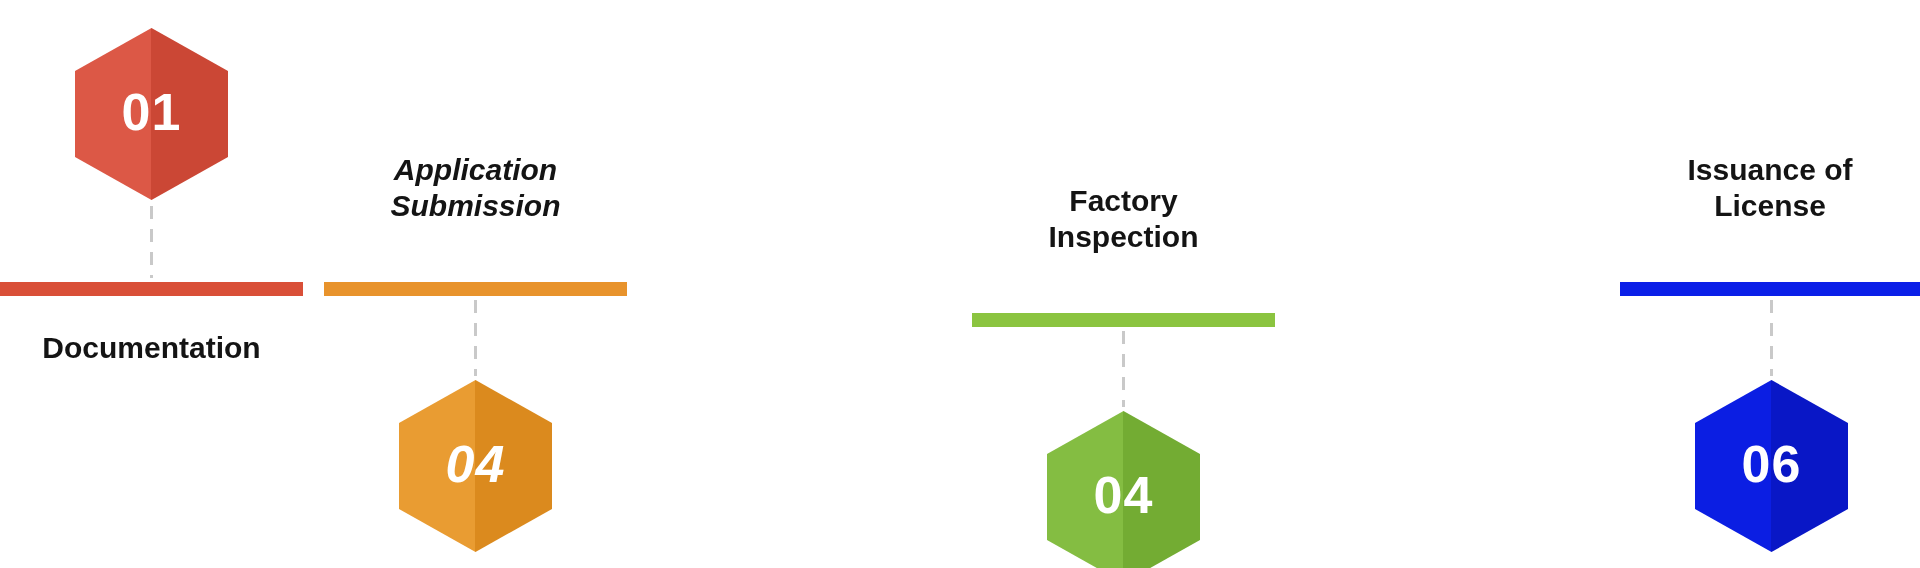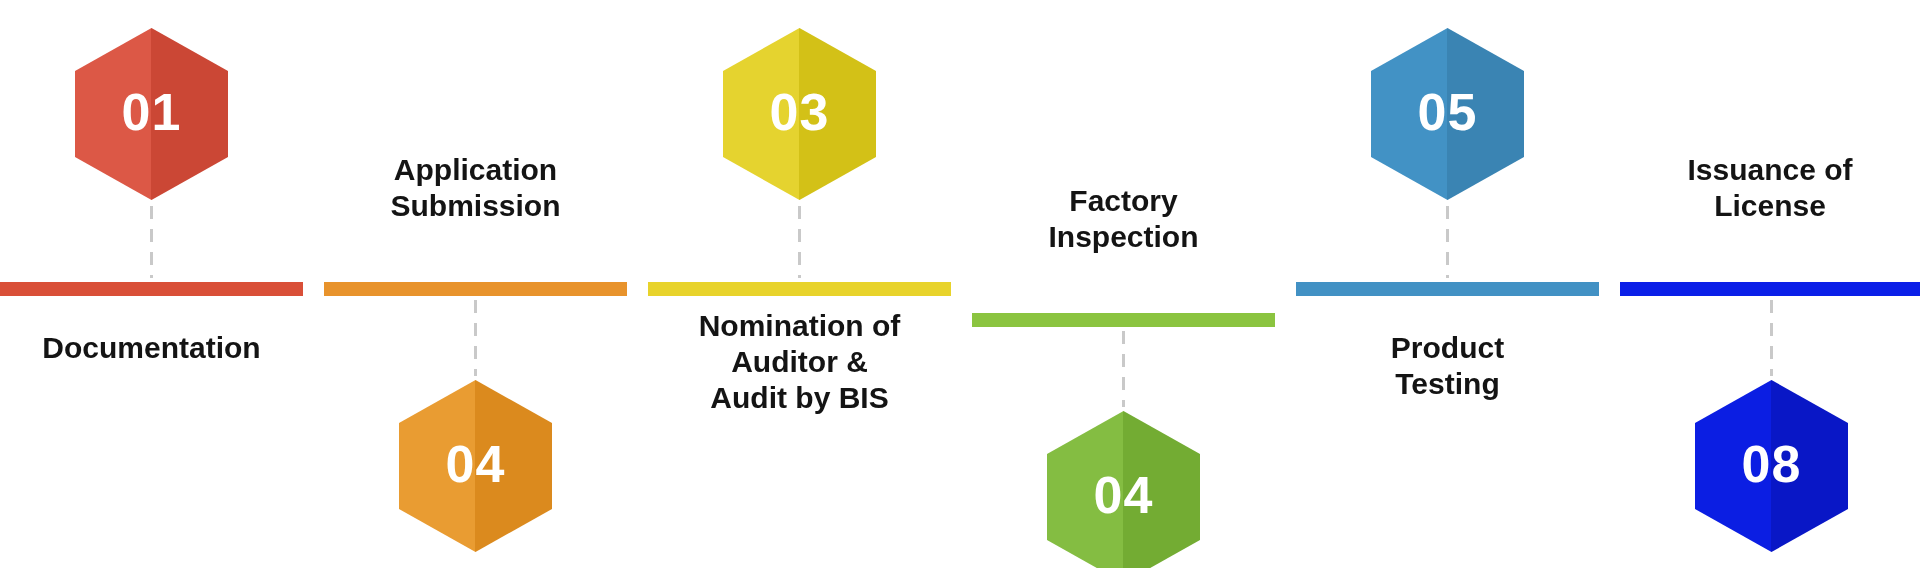--- a/index.html
+++ b/index.html
@@ -5,21 +5,21 @@
   html,body{margin:0;padding:0;background:#fff;}
   #diagram{
     position:relative;
     width:1920px;height:568px;
     overflow:hidden;
     background:var(--bg,#fff);
     font-family:"Liberation Sans", sans-serif;
   }
   .step{position:absolute;top:0;height:568px;width:303px;}
   .s0{left:0;}
-  .s1{left:324px;}
+  .s1{left:324px;font-style:italic;}
   .s2{left:648px;}
   .s3{left:972px;margin-top:31px;}
   .s4{left:1296px;}
   .s5{left:1620px;width:300px;text-decoration:underline;}
 
   .bar{
     position:absolute;left:0;right:0;top:282px;height:14px;
     background:var(--bar);
   }
   .hex{
@@ -67,49 +67,33 @@
 
   <div class="step s1 hex-bottom" style="--bar: #E8932C; --hl: #E99C32; --hd: #DB8A1E;">
     <div class="label">Application<br>Submission</div>
     <div class="bar"></div>
     <div class="connector"></div>
     <div class="hex">
       <span class="num">04</span>
     </div>
   </div>
 
-  <div class="step s2 hex-top" style="--bar: #E8D32B; --hl: #E5D32F; --hd: #D3C117;">
-    <div class="hex">
-      <span class="num">03</span>
-    </div>
-    <div class="connector"></div>
-    <div class="bar"></div>
-    <div class="label three-lines">Nomination of<br>Auditor &amp;<br>Audit by BIS</div>
-  </div>
 
   <div class="step s3 hex-bottom" style="--bar: #8BC440; --hl: #84BD42; --hd: #73AC33;">
     <div class="label">Factory<br>Inspection</div>
     <div class="bar"></div>
     <div class="connector"></div>
     <div class="hex">
       <span class="num">04</span>
     </div>
   </div>
 
-  <div class="step s4 hex-top" style="--bar: #4291C4; --hl: #4292C5; --hd: #3A84B3;">
-    <div class="hex">
-      <span class="num">05</span>
-    </div>
-    <div class="connector"></div>
-    <div class="bar"></div>
-    <div class="label">Product<br>Testing</div>
-  </div>
 
   <div class="step s5 hex-bottom" style="--bar: #0B1FE8; --hl: #0B1EE3; --hd: #0917C6;">
     <div class="label">Issuance of<br>License</div>
     <div class="bar"></div>
     <div class="connector"></div>
     <div class="hex">
-      <span class="num">08</span>
+      <span class="num">06</span>
     </div>
   </div>
 
 </div>
 
 </body></html>

